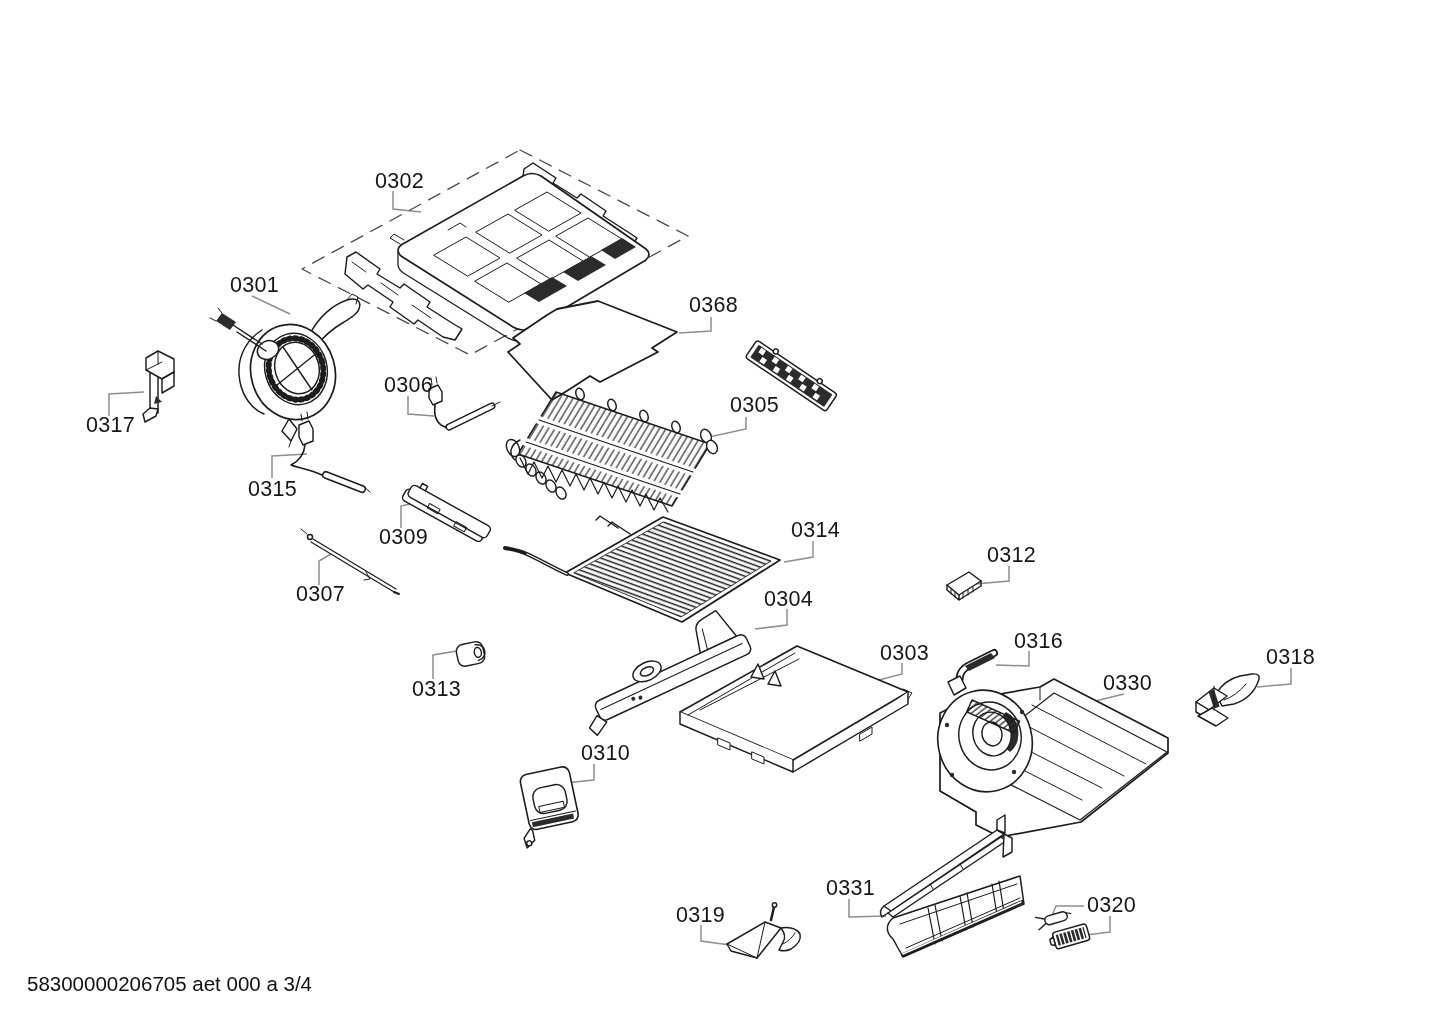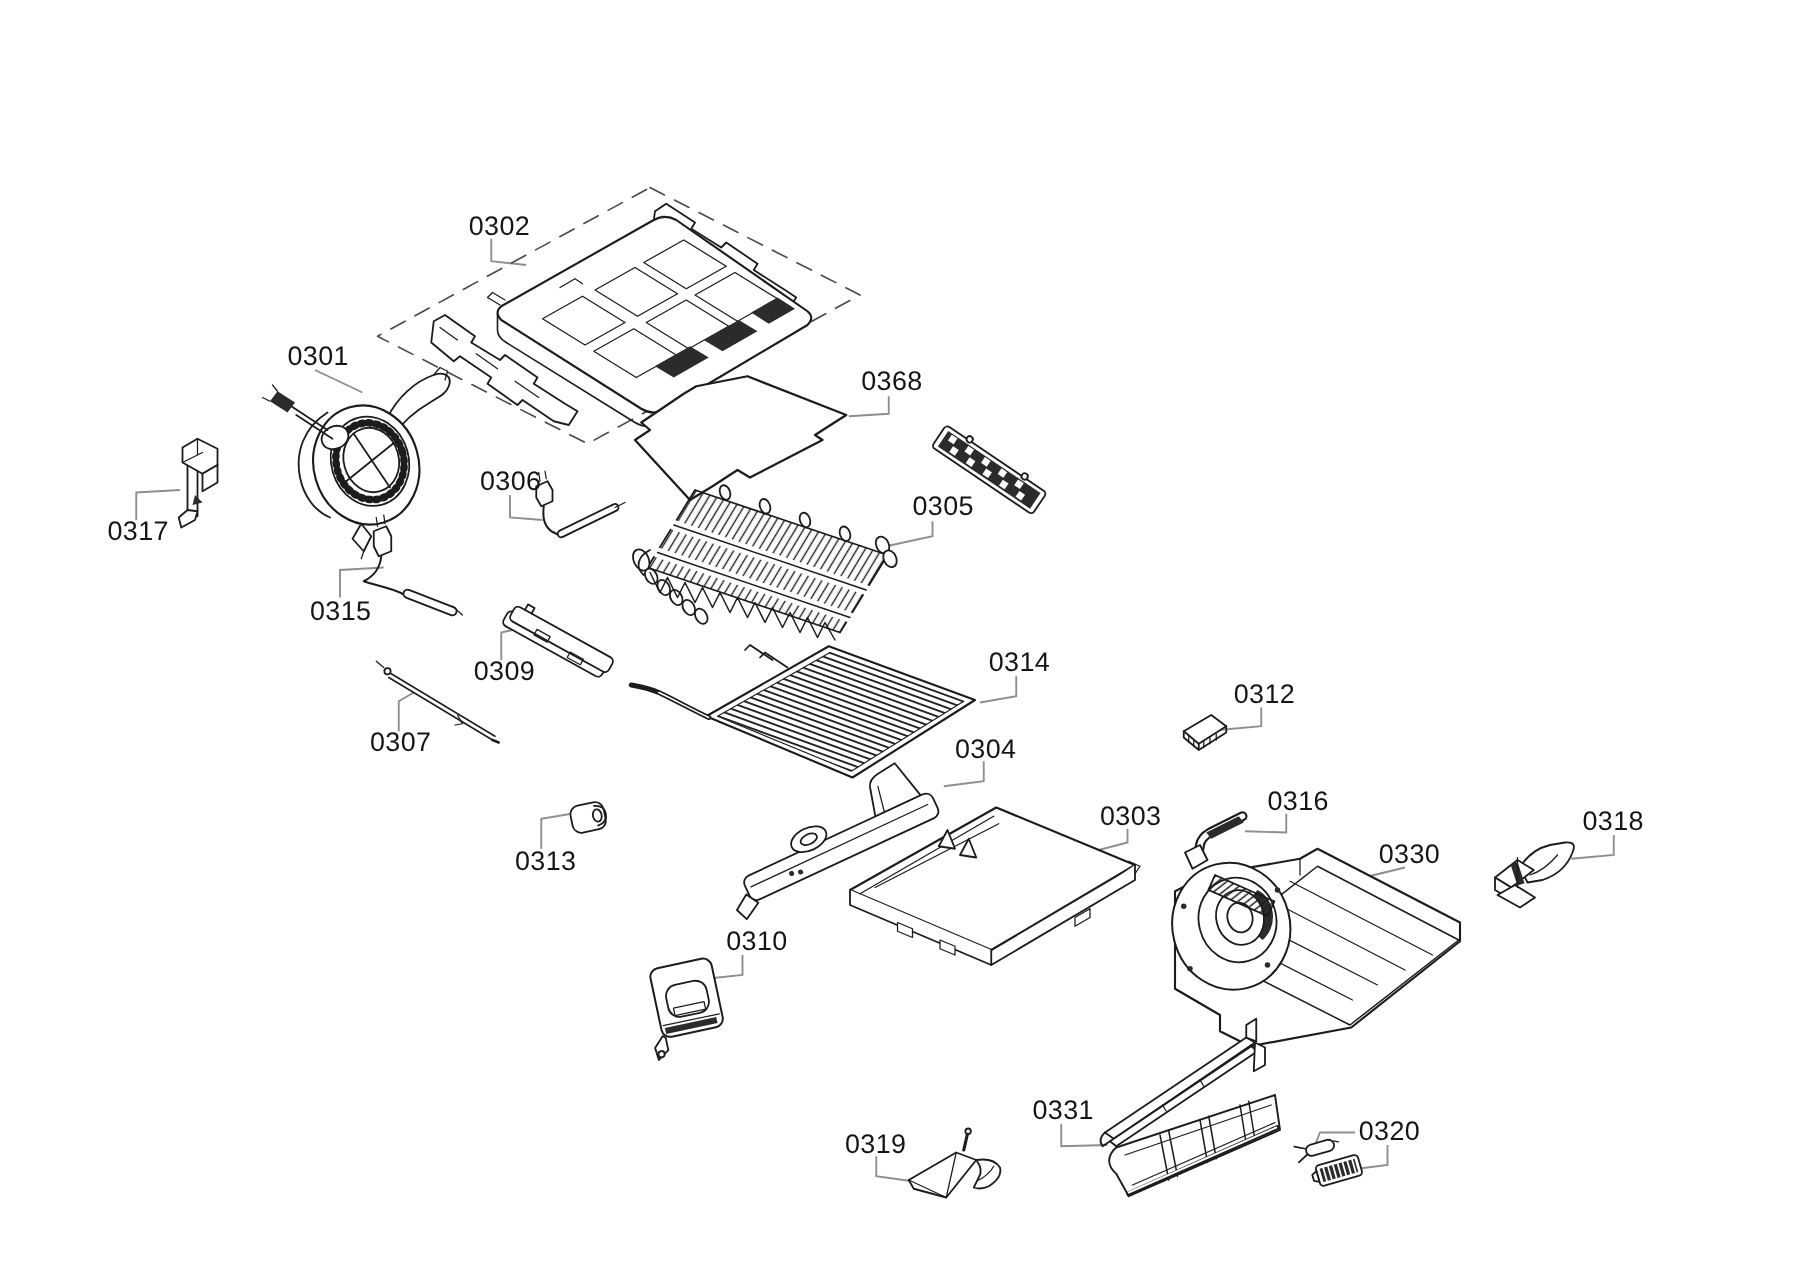--- a/index.html
+++ b/index.html
@@ -324,13 +324,14 @@
     <text class="lbl" x="1014" y="648">0316</text>
     <text class="lbl" x="1103" y="690">0330</text>
     <text class="lbl" x="1266" y="664">0318</text>
     <text class="lbl" x="581" y="760">0310</text>
     <text class="lbl" x="676" y="922">0319</text>
     <text class="lbl" x="826" y="895">0331</text>
     <text class="lbl" x="1087" y="912">0320</text>
   </g>
 </svg>
 
+<div class="footer">58300000206705 aet 000 a 3/4</div>
 </div>
 
 </body></html>

